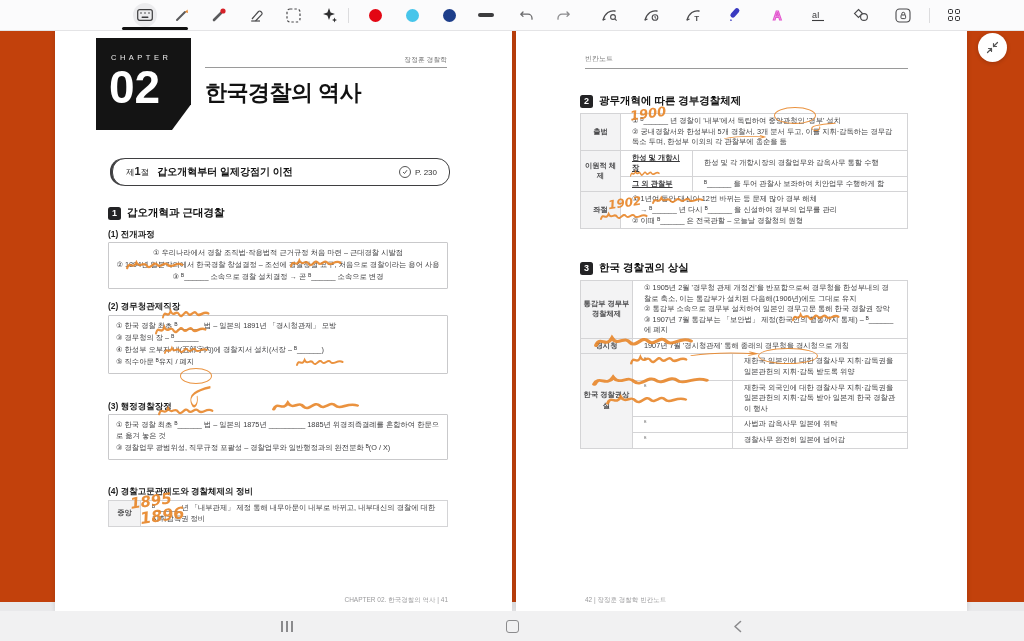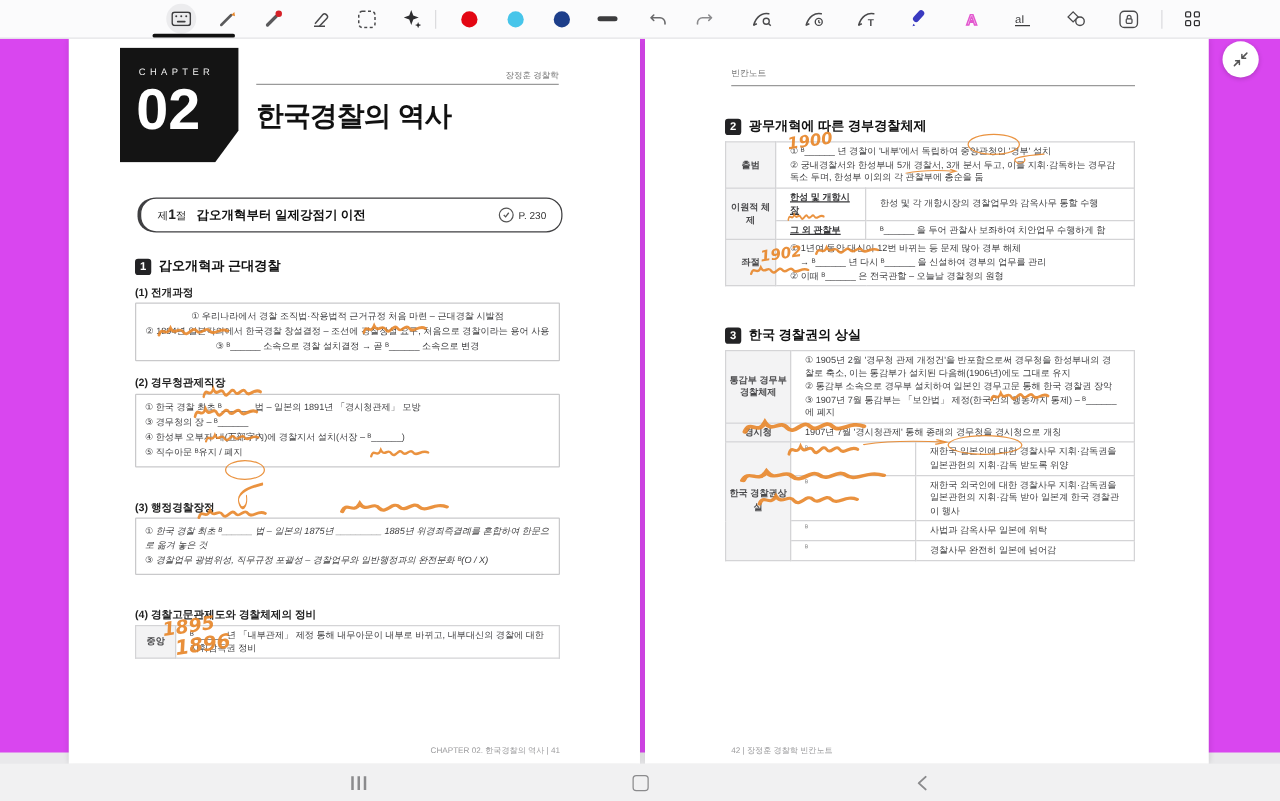--- a/index.html
+++ b/index.html
@@ -15,21 +15,21 @@
   .tdiv{width:1px;height:15px;background:#dcdcde;margin:0 6px;}
   .dot{width:13px;height:13px;border-radius:50%;}
   .dash{width:16px;height:3.5px;border-radius:2px;background:#3c3c3e;}
   .active-underline{position:absolute;left:122px;top:27px;width:66px;height:3px;background:#111;border-radius:2px;}
   .tbtn svg{display:block;}
   
   .navbar{position:absolute;left:0;top:611px;width:1024px;height:30px;background:#f1f1f2;z-index:30;
           display:flex;align-items:center;}
   .navbtn{position:absolute;width:40px;height:26px;top:2px;display:flex;align-items:center;justify-content:center;}
   
-  .content{position:absolute;left:0;top:30px;width:1024px;height:572px;background:#d946ef;}
+  .content{position:absolute;left:0;top:30px;width:1024px;height:572px;background:#c2410c;}
   .page{position:absolute;top:0;height:581px;background:#fff;box-shadow:0 0 5px rgba(0,0,0,.14);overflow:hidden;}
   .page.left{left:55px;width:457px;}
   .page.right{left:516px;width:451px;}
   .ptxt{color:#3c3c3e;font-size:7.3px;line-height:1.5;}
   
   .chapterbox{position:absolute;left:41px;top:8px;width:95px;height:92px;background:#141414;color:#fff;
               clip-path:polygon(0 0,100% 0,100% 72%,80% 100%,0 100%);}
   .chapterbox .cl{position:absolute;left:15px;top:15px;font-size:7.5px;letter-spacing:3.5px;color:#eee;}
   .chapterbox .cn{position:absolute;left:13px;top:22px;font-size:46px;font-weight:bold;}
   .brand{position:absolute;left:150px;top:25px;width:242px;text-align:right;font-size:6.8px;color:#777;}
@@ -247,21 +247,21 @@
 
     <div class="subhead" style="left:53px;top:271px;text-align:right;">(2) 경무청관제직장</div>
     <div class="notebox ptxt" style="top:285px;">
       <div>① 한국 경찰 최초 ᴮ______ 법 – 일본의 1891년 「경시청관제」 모방</div>
       <div>③ 경무청의 장 – ᴮ______</div>
       <div>④ 한성부 오부자 내(五部字內)에 경찰지서 설치(서장 – ᴮ______)</div>
       <div>⑤ 직수아문 ᴮ유지 / 폐지</div>
     </div>
 
     <div class="subhead" style="left:53px;top:371px;">(3) 행정경찰장정</div>
-    <div class="notebox ptxt" style="top:384px;font-style:italic;">
+    <div class="notebox ptxt" style="top:384px;">
       <div>① 한국 경찰 최초 ᴮ______ 법 – 일본의 1875년 _________ 1885년 위경죄즉결례를 혼합하여 한문으로 옮겨 놓은 것</div>
       <div>③ 경찰업무 광범위성, 직무규정 포괄성 – 경찰업무와 일반행정과의 완전분화 ᴮ(O / X)</div>
     </div>
 
     <div class="subhead" style="left:53px;top:456px;">(4) 경찰고문관제도와 경찰체제의 정비</div>
     <table class="ntab" style="left:53px;top:470px;width:340px;">
       <colgroup>
           <col style="width:32px;">
           <col>
         </colgroup>

